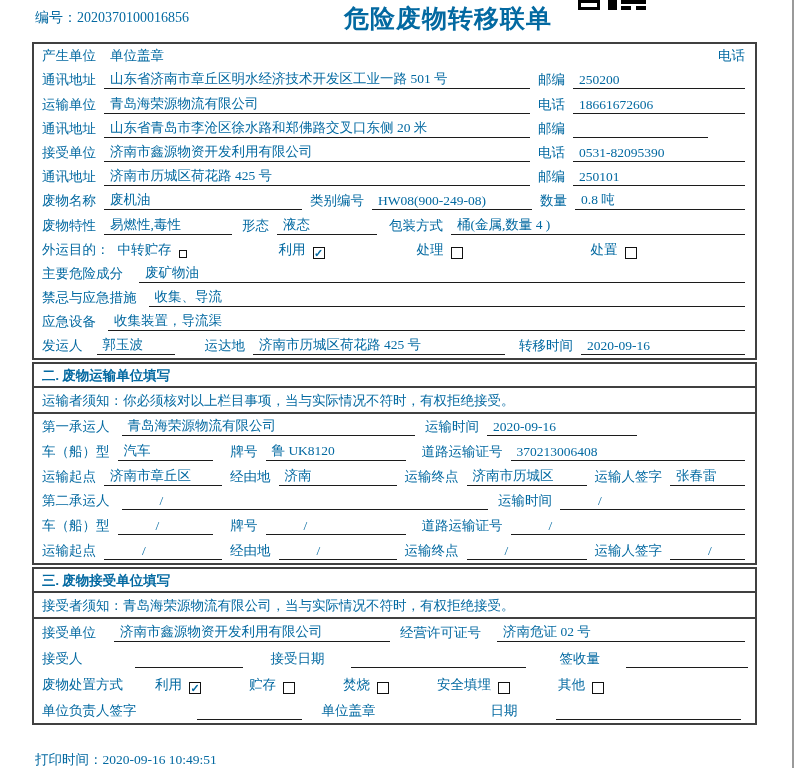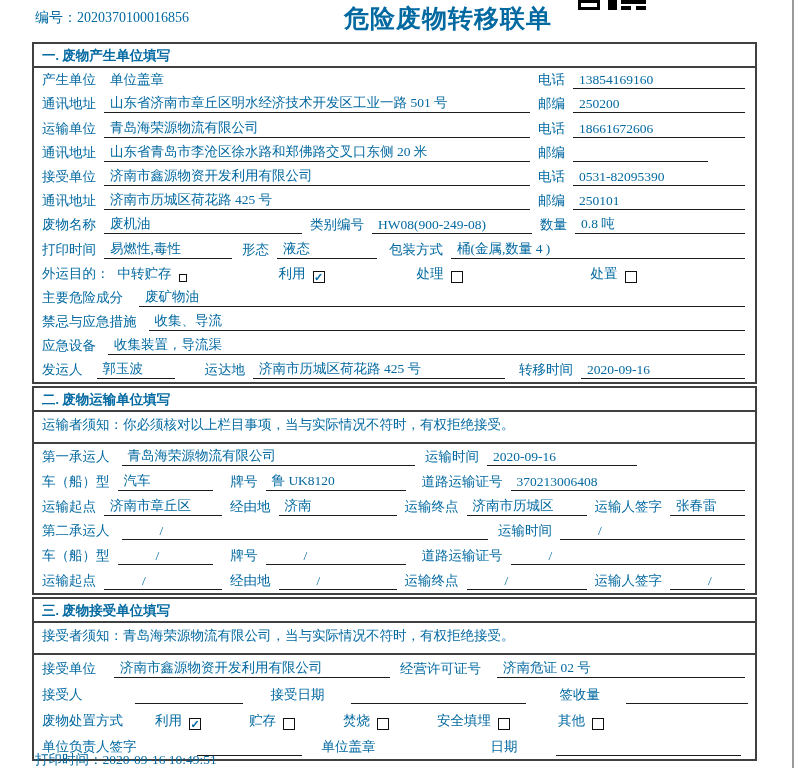--- a/index.html
+++ b/index.html
@@ -17,21 +17,21 @@
   .qr-a { left:0; top:0; width:22px; height:10px; background:transparent !important; border:3px solid #000; }
   .qr-b { left:30px; top:0; width:9px; height:10px; }
   .qr-c { left:43px; top:0; width:25px; height:4px; }
   .qr-d { left:43px; top:6px; width:10px; height:4px; }
   .qr-e { left:58px; top:6px; width:10px; height:4px; }
   
   .form { position:absolute; left:32px; top:42px; width:725px; }
   .section { border:2px solid #404040; background:#fff; }
   .section + .section { margin-top:2px; }
   .sec-head { font-weight:bold; font-size:13.5px; padding:3px 8px 3px 8px; border-bottom:2px solid #404040; height:24px; }
-  .notice { padding:4px 8px 4px 8px; border-bottom:2px solid #404040; height:32px; }
+  .notice { padding:4px 8px 4px 8px; border-bottom:2px solid #404040; height:26px; }
   .row { display:flex; align-items:flex-end; height:24.2px; padding:0 10px 3px 8px; }
   .s2 .row { height:24.7px; }
   .s3 .row { height:26px; }
   .lbl { white-space:nowrap; flex:none; }
   .v { border-bottom:1px solid #1c1c1c; padding:0 4px 0 6px; white-space:nowrap; overflow:hidden; flex:none; min-height:15px; }
   .v.fx { flex:1 1 auto; }
   .ml8{margin-left:8px;} .mr8{margin-right:8px;}
   .slash { padding-left:38px; }
   .cb {
     display:inline-block; width:12px; height:12px; border:1px solid #111; margin-left:7px;
@@ -53,28 +53,26 @@
     <div class="qr-a"></div>
       <div class="qr-b"></div>
       <div class="qr-c"></div>
       <div class="qr-d"></div>
       <div class="qr-e"></div>
   </div>
 
   <div class="form">
 
     <div class="section s1">
-      <div class="sec-head">一. 废物产生单位填写</div>
 
       <div class="row">
         <span class="lbl">产生单位</span>
         <span class="lbl" style="margin-left:14px;">单位盖章</span>
         <span style="flex:1;"></span>
         <span class="lbl">电话</span>
-        <span class="v ml8" style="width:172px;">13854169160</span>
       </div>
 
       <div class="row">
         <span class="lbl">通讯地址</span>
         <span class="v fx ml8 mr8">山东省济南市章丘区明水经济技术开发区工业一路 501 号</span>
         <span class="lbl">邮编</span>
         <span class="v ml8" style="width:172px;">250200</span>
       </div>
 
       <div class="row">
@@ -108,21 +106,21 @@
       <div class="row">
         <span class="lbl">废物名称</span>
         <span class="v ml8" style="width:198px;">废机油</span>
         <span class="lbl ml8">类别编号</span>
         <span class="v ml8" style="width:160px;">HW08(900-249-08)</span>
         <span class="lbl ml8">数量</span>
         <span class="v fx ml8">0.8 吨</span>
       </div>
 
       <div class="row">
-        <span class="lbl">打印时间</span>
+        <span class="lbl">废物特性</span>
         <span class="v ml8" style="width:128px;">易燃性,毒性</span>
         <span class="lbl" style="margin-left:10px;">形态</span>
         <span class="v ml8" style="width:100px;">液态</span>
         <span class="lbl" style="margin-left:12px;">包装方式</span>
         <span class="v fx ml8">桶(金属,数量 4 )</span>
       </div>
 
       <div class="row">
         <span class="lbl">外运目的：</span>
         <span class="lbl ml8">中转贮存</span>

